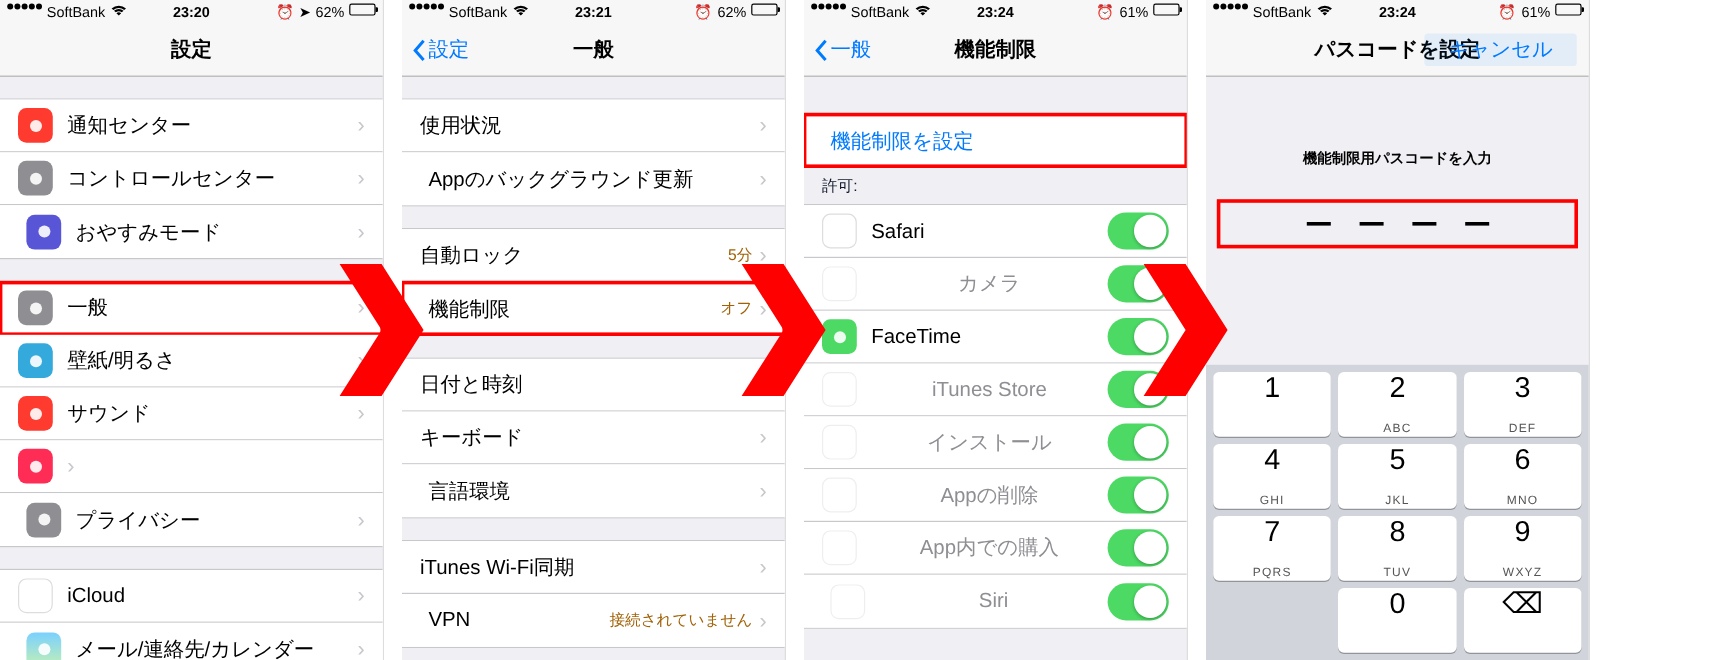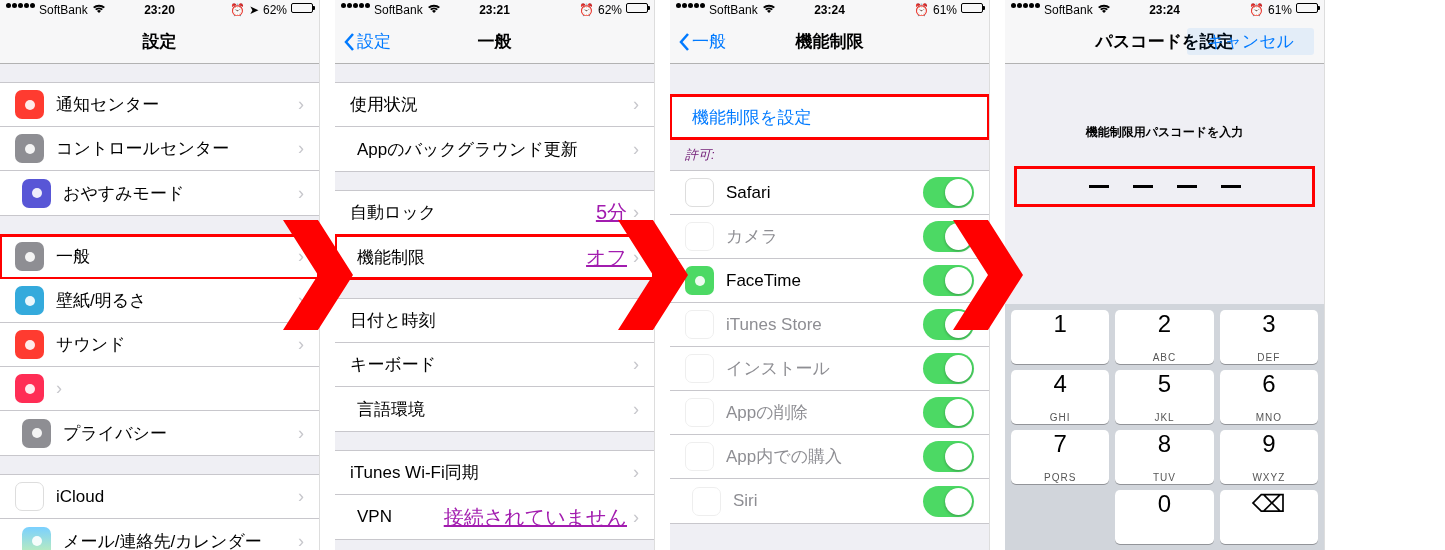--- a/index.html
+++ b/index.html
@@ -91,38 +91,38 @@
     border-bottom: 1px solid #c8c7cc;
     background: #fff;
     position: relative;
   }
   .cell:last-child { border-bottom: none; padding-left: 22px; }
   .cell .icon {
     width: 29px; height: 29px; border-radius: 7px; margin-right: 12px;
     display: flex; align-items: center; justify-content: center; flex: 0 0 29px;
   }
   .cell .label { flex: 1; font-size: 17px; }
-  .cell .value { color: #a21caf; font-size: 20px; margin-right: 6px; text-decoration: underline; }
+  .cell .value { color: #a16207; font-size: 13px; margin-right: 6px; }
   .cell .disclosure { color: #c7c7cc; font-size: 18px; }
   .cell.blue-text .label { color: #007aff; }
   .section-hdr {
     padding: 6px 15px 6px 15px;
-    font-size: 13px; color: #701a75; font-style: italic;
+    font-size: 13px; color: #0f172a;
   }
 
   
   .toggle {
     width: 51px; height: 31px; border-radius: 16px; background: #4cd964;
     position: relative; flex: 0 0 51px;
   }
   .toggle .knob {
     position: absolute; right: 2px; top: 2px; width: 27px; height: 27px;
     background: #fff; border-radius: 50%; box-shadow: 0 1px 3px rgba(0,0,0,.3);
   }
-  .cell.disabled .label { color: #8e8e93; }
+  .cell.disabled .label { color: #8e8e93; text-align: center; }
   .cell.disabled .icon { filter: grayscale(100%) opacity(0.5); }
 
   
   .highlight { outline: 3px solid #ff0000; outline-offset: -2px; }
 
   
   .pass-area { text-align: center; padding-top: 60px; }
   .pass-msg { font-size: 12px; font-weight: 600; margin-bottom: 26px; }
   .dashes { display: flex; justify-content: center; gap: 24px; padding: 10px 0; }
   .dash { width: 20px; height: 3px; background: #000; }

